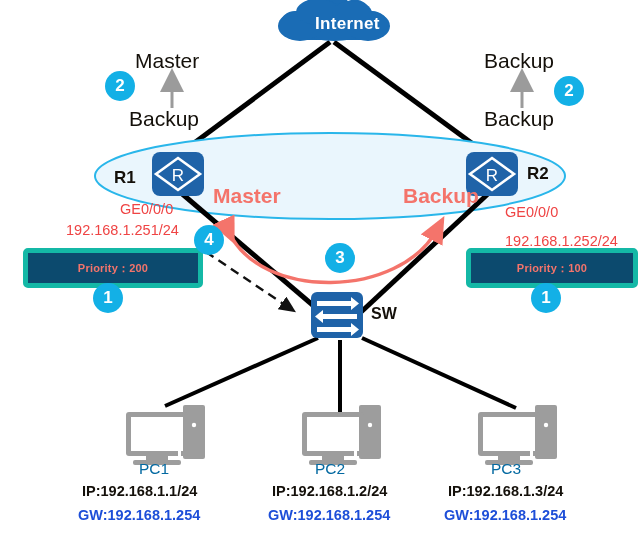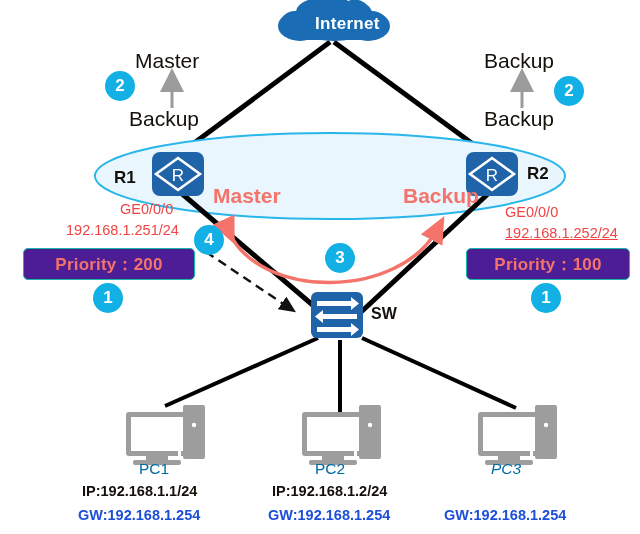--- a/index.html
+++ b/index.html
@@ -38,26 +38,26 @@
     color: #ffffff;
     font-weight: bold;
     font-size: 17px;
     display: flex;
     align-items: center;
     justify-content: center;
     font-family: "Liberation Sans", sans-serif;
   }
   .prio-box {
     position: absolute;
-    border: 1px solid #14b8a6;
-    background: #4c1d95;
+    border: 5px solid #14b8a6;
+    background: #0c4a6e;
     border-radius: 5px;
     color: #f4746b;
     font-weight: bold;
-    font-size: 17px;
+    font-size: 11px;
     display: flex;
     align-items: center;
     justify-content: center;
     letter-spacing: 0.2px;
   }
   .node-name {
     font-weight: bold;
     font-size: 17px;
     color: #14100a;
   }
@@ -223,21 +223,21 @@
   <div class="lbl statelbl" style="left:484px; top:50px;">Backup</div>
   <div class="lbl statelbl" style="left:484px; top:108px;">Backup</div>
   <div class="badge" style="left:554px; top:76px;">2</div>
 
   <div class="lbl node-name" style="left:114px; top:169px;">R1</div>
   <div class="lbl iface" style="left:120px; top:202px;">GE0/0/0</div>
   <div class="lbl iface" style="left:66px; top:223px;">192.168.1.251/24</div>
 
   <div class="lbl node-name" style="left:527px; top:165px;">R2</div>
   <div class="lbl iface" style="left:505px; top:205px;">GE0/0/0</div>
-  <div class="lbl iface" style="left:505px; top:226px;text-decoration:underline;">192.168.1.252/24</div>
+  <div class="lbl iface" style="left:505px; top:234px;">192.168.1.252/24</div>
 
   <div class="lbl bigred" style="left:213px; top:185px;">Master</div>
   <div class="lbl bigred" style="left:403px; top:185px;">Backup</div>
 
   <div class="prio-box" style="left:23px; top:248px; width:170px; height:30px;">Priority：200</div>
   <div class="prio-box" style="left:466px; top:248px; width:162px; height:30px;">Priority：100</div>
 
   <div class="badge" style="left:93px; top:283px;">1</div>
   <div class="badge" style="left:531px; top:283px;">1</div>
 
@@ -247,16 +247,17 @@
   <div class="lbl node-name" style="left:371px; top:306px; font-size:16px;">SW</div>
 
   <div class="lbl pcname" style="left:139px; top:461px;">PC1</div>
   <div class="lbl pcip" style="left:82px; top:484px;">IP:192.168.1.1/24</div>
   <div class="lbl pcgw" style="left:78px; top:508px;">GW:192.168.1.254</div>
 
   <div class="lbl pcname" style="left:315px; top:461px;">PC2</div>
   <div class="lbl pcip" style="left:272px; top:484px;">IP:192.168.1.2/24</div>
   <div class="lbl pcgw" style="left:268px; top:508px;">GW:192.168.1.254</div>
 
-  <div class="lbl pcname" style="left:491px; top:461px;font-style:italic;">PC3</div>
+  <div class="lbl pcname" style="left:491px; top:461px;">PC3</div>
+  <div class="lbl pcip" style="left:448px; top:484px;">IP:192.168.1.3/24</div>
   <div class="lbl pcgw" style="left:444px; top:508px;">GW:192.168.1.254</div>
 
 </div>
 
 </body></html>

